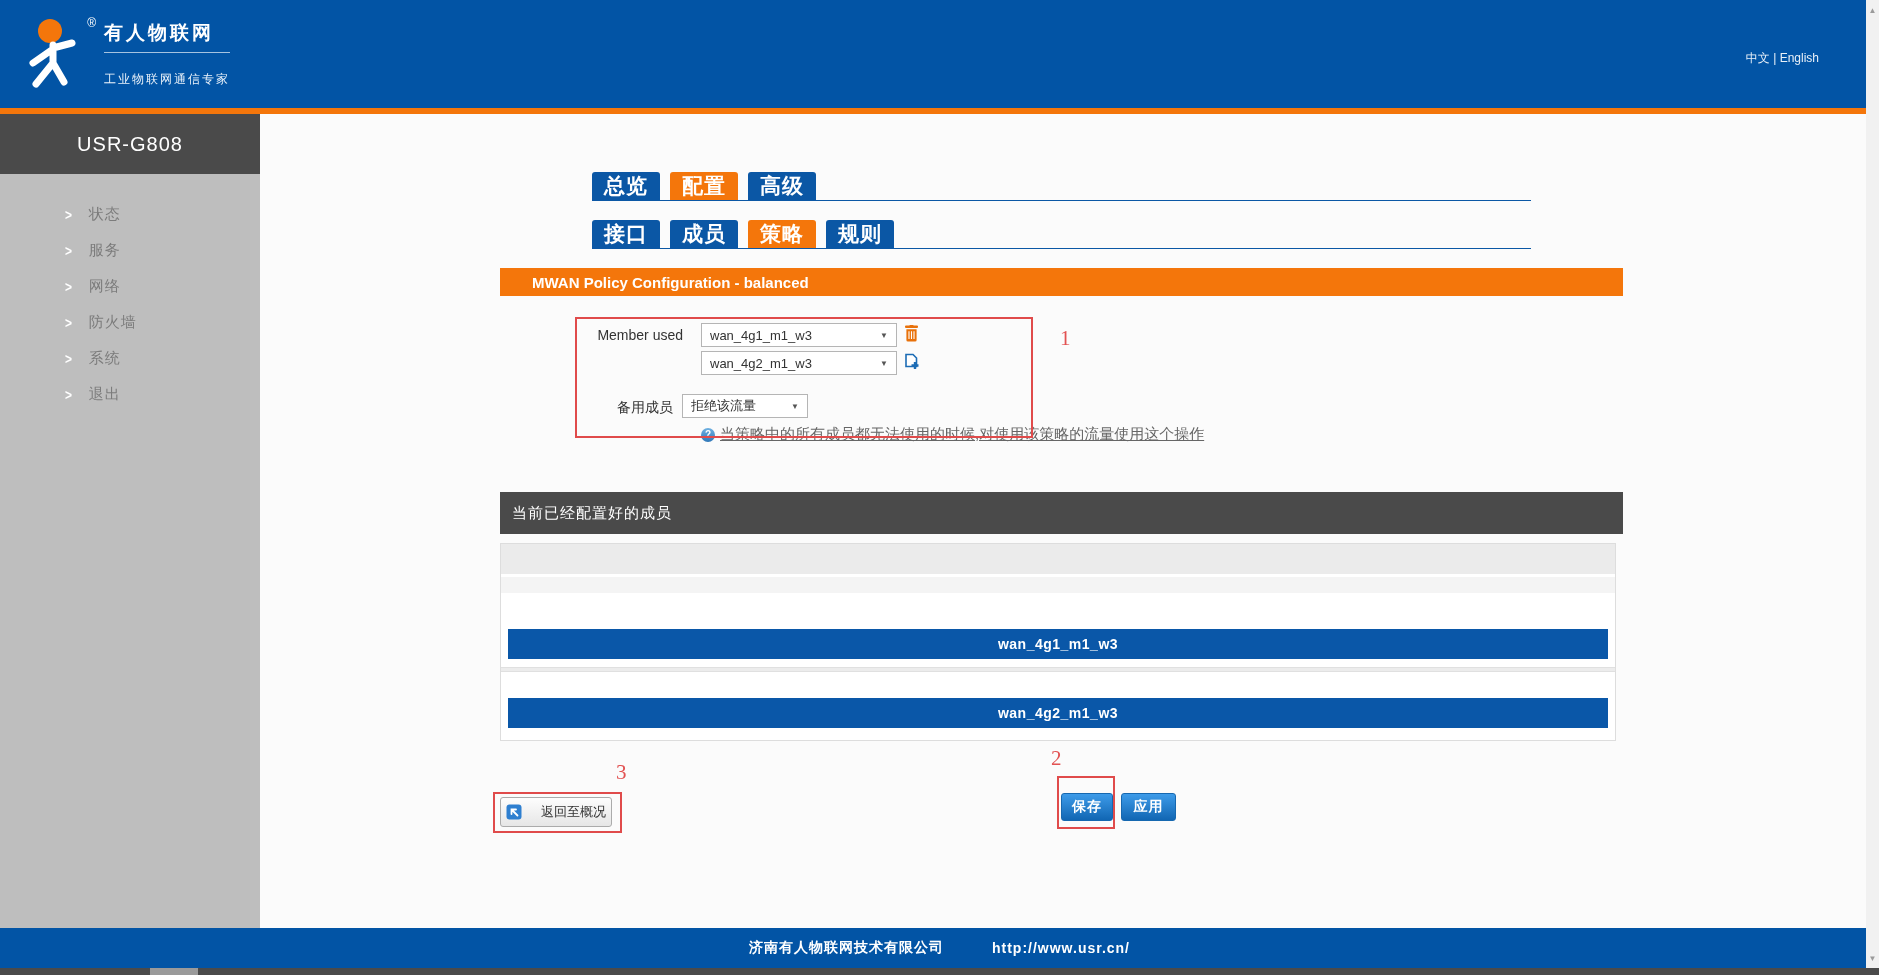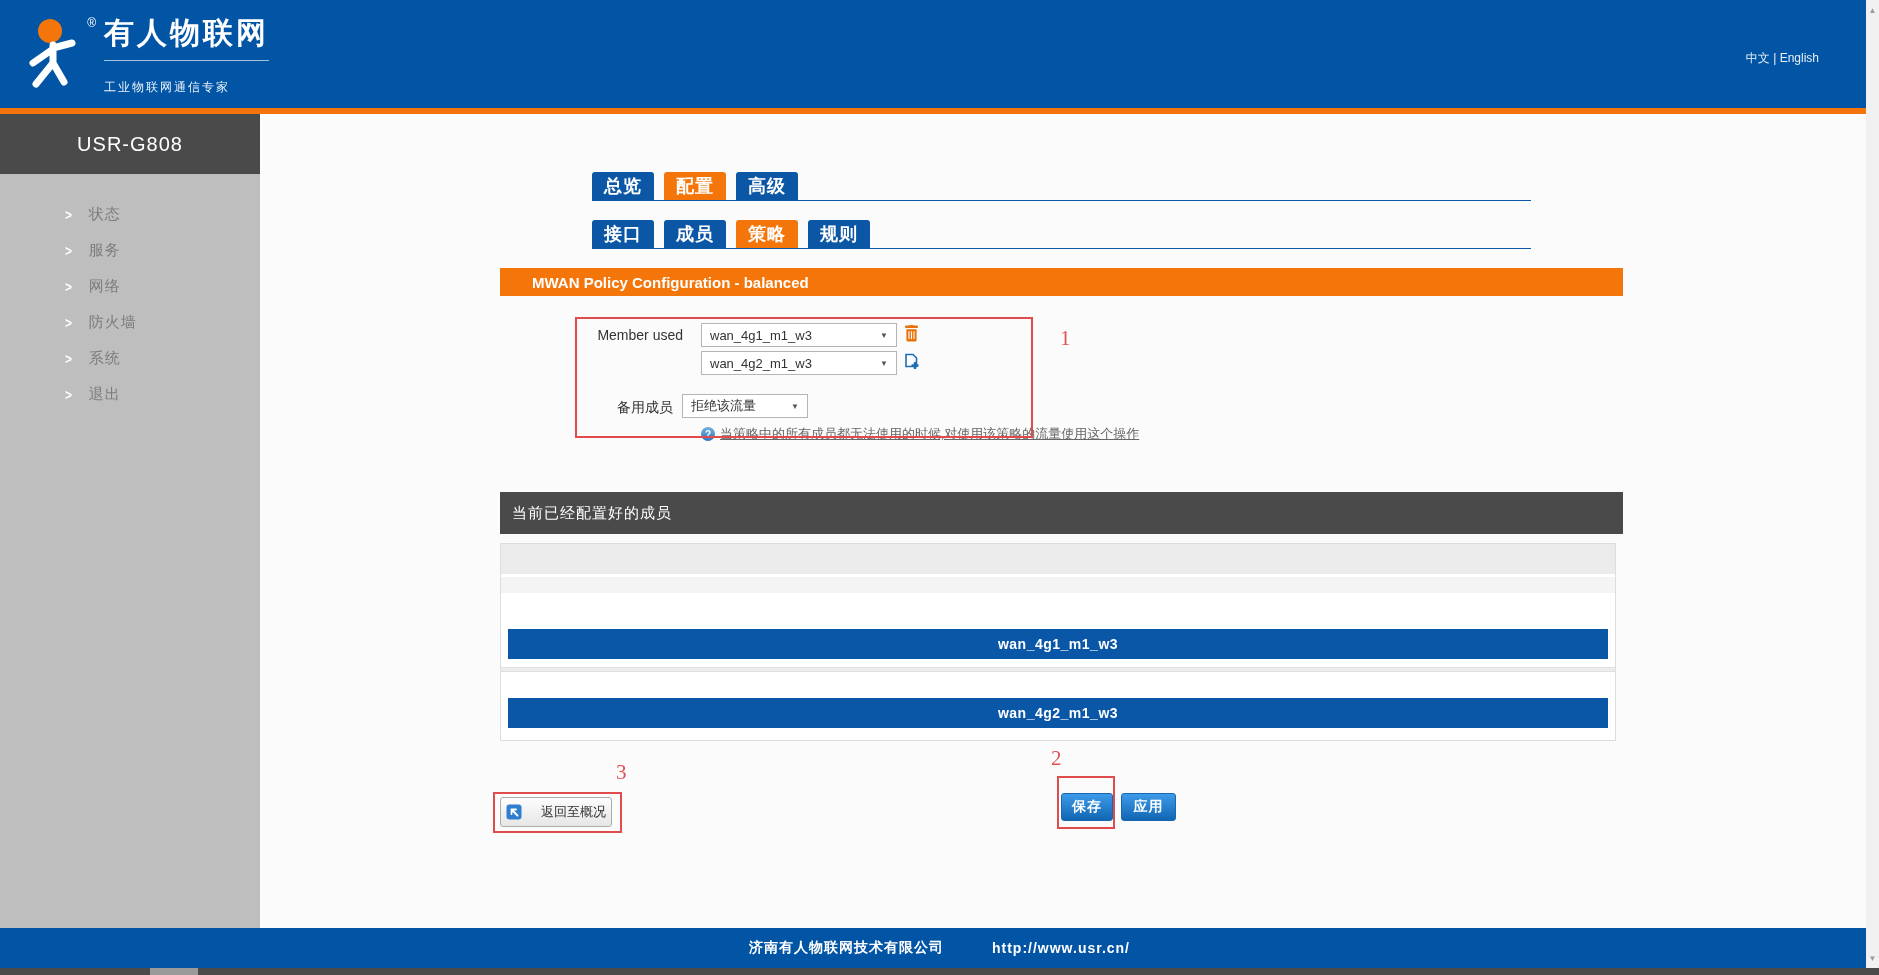--- a/index.html
+++ b/index.html
@@ -8,21 +8,21 @@
     font-family:"Liberation Sans","DejaVu Sans",sans-serif;
     position:relative; overflow:hidden; background:#fff; color:#333;
   }
   
   .topbar { position:absolute; left:0; top:0; width:1879px; height:108px;
     background:#0254A5; display:flex; align-items:center; }
   .brand { display:flex; align-items:center; margin-left:20px; }
   .logo-wrap { position:relative; width:74px; height:80px; }
   .reg-mark { position:absolute; right:-2px; top:2px; color:#fff; font-size:12px; }
   .brand-text { margin-left:10px; color:#fff; }
-  .brand-title { font-size:30px; font-weight:bold; letter-spacing:3px; }
+  .brand-title { font-size:19px; font-weight:bold; letter-spacing:3px; }
   .brand-sub { font-size:12px; letter-spacing:2px; margin-top:6px; padding-top:18px;
     border-top:1px solid rgba(255,255,255,.65); color:#EAF2FA; }
   .top-right { margin-left:auto; margin-right:60px; text-align:right; color:#fff; }
   .slogan { font-size:27px; letter-spacing:6px; }
   .lang-row { margin-top:8px; font-size:12px; color:#E8F0F8; }
   .lang-row span { cursor:pointer; }
   
   .orange-stripe { position:absolute; left:0; top:108px; width:1879px; height:6px; background:#F4760B; }
   
   .page { position:absolute; left:0; top:114px; width:1879px; height:814px; display:flex; }
@@ -33,21 +33,21 @@
   .side-item { height:36px; display:flex; align-items:center; padding-left:64px; cursor:pointer; }
   .side-chevron { color:#fff; font-weight:bold; font-size:15px; margin-right:16px; transform:scaleX(.8); }
   .side-label { color:#7C7C7C; font-size:15px; letter-spacing:1px; }
   .main { position:relative; flex:1; background:#FBFBFB; }
   
   .tabrow { position:absolute; left:332px; width:939px; display:flex; gap:10px;
     border-bottom:1px solid #0B57A5; align-items:flex-end; }
   .tabrow1 { top:58px; }
   .tabrow2 { top:106px; }
   .tab { min-width:57px; height:28px; padding:0 12px; background:#0B57A5; color:#fff;
-    font-size:18px; font-weight:bold; display:flex; align-items:center; justify-content:center;
+    font-size:21px; font-weight:bold; display:flex; align-items:center; justify-content:center;
     border-radius:3px 3px 0 0; cursor:pointer; letter-spacing:1px; }
   .tab.active { background:#F4760B; }
   
   .mwan-bar { position:absolute; left:240px; top:154px; width:1123px; height:28px;
     background:#F4760B; color:#fff; font-weight:bold; font-size:15px;
     display:flex; align-items:center; padding-left:32px; }
   .members-bar { position:absolute; left:240px; top:378px; width:1123px; height:42px;
     background:#4A4A4A; color:#fff; font-size:15px; display:flex; align-items:center; padding-left:12px; letter-spacing:1px; }
   
   .form-redbox { position:absolute; left:315px; top:203px; width:458px; height:121px;
@@ -60,21 +60,21 @@
   .fake-select .arrow { margin-left:auto; font-size:8px; color:#555; }
   .sel-m1 { left:441px; top:209px; width:196px; }
   .sel-m2 { left:441px; top:237px; width:196px; }
   .sel-fb { left:422px; top:280px; width:126px; }
   .icon-btn { position:absolute; width:18px; height:18px; cursor:pointer; }
   .trash-pos { left:644px; top:211px; }
   .add-pos { left:644px; top:239px; }
   .help-row { position:absolute; left:441px; top:311px; display:flex; align-items:center; gap:5px; }
   .help-icon { width:14px; height:14px; border-radius:50%; background:linear-gradient(#6FB1E2,#2F77B8);
     color:#fff; font-size:10px; font-weight:bold; display:flex; align-items:center; justify-content:center; flex:none; }
-  .help-text { font-size:13px; color:#666; text-decoration:underline; white-space:nowrap;font-family:Liberation Serif, serif; }
+  .help-text { font-size:15px; color:#666; text-decoration:underline; white-space:nowrap; }
   
   .member-table { position:absolute; left:240px; top:429px; width:1116px;
     border:1px solid #DDD; background:#fff; }
   .mt-rowA { height:33px; background:#EBEBEB; border-bottom:3px solid #fff; }
   .mt-rowB { height:16px; background:#F4F4F4; }
   .mt-space-lg { height:36px; background:#fff; }
   .mt-space-sm { height:8px; background:#fff; }
   .mt-divider { height:5px; background:#ECECEC; border-top:1px solid #E0E0E0; border-bottom:1px solid #E0E0E0; }
   .mt-space-md { height:26px; background:#fff; }
   .mt-space-bot { height:12px; background:#fff; }

